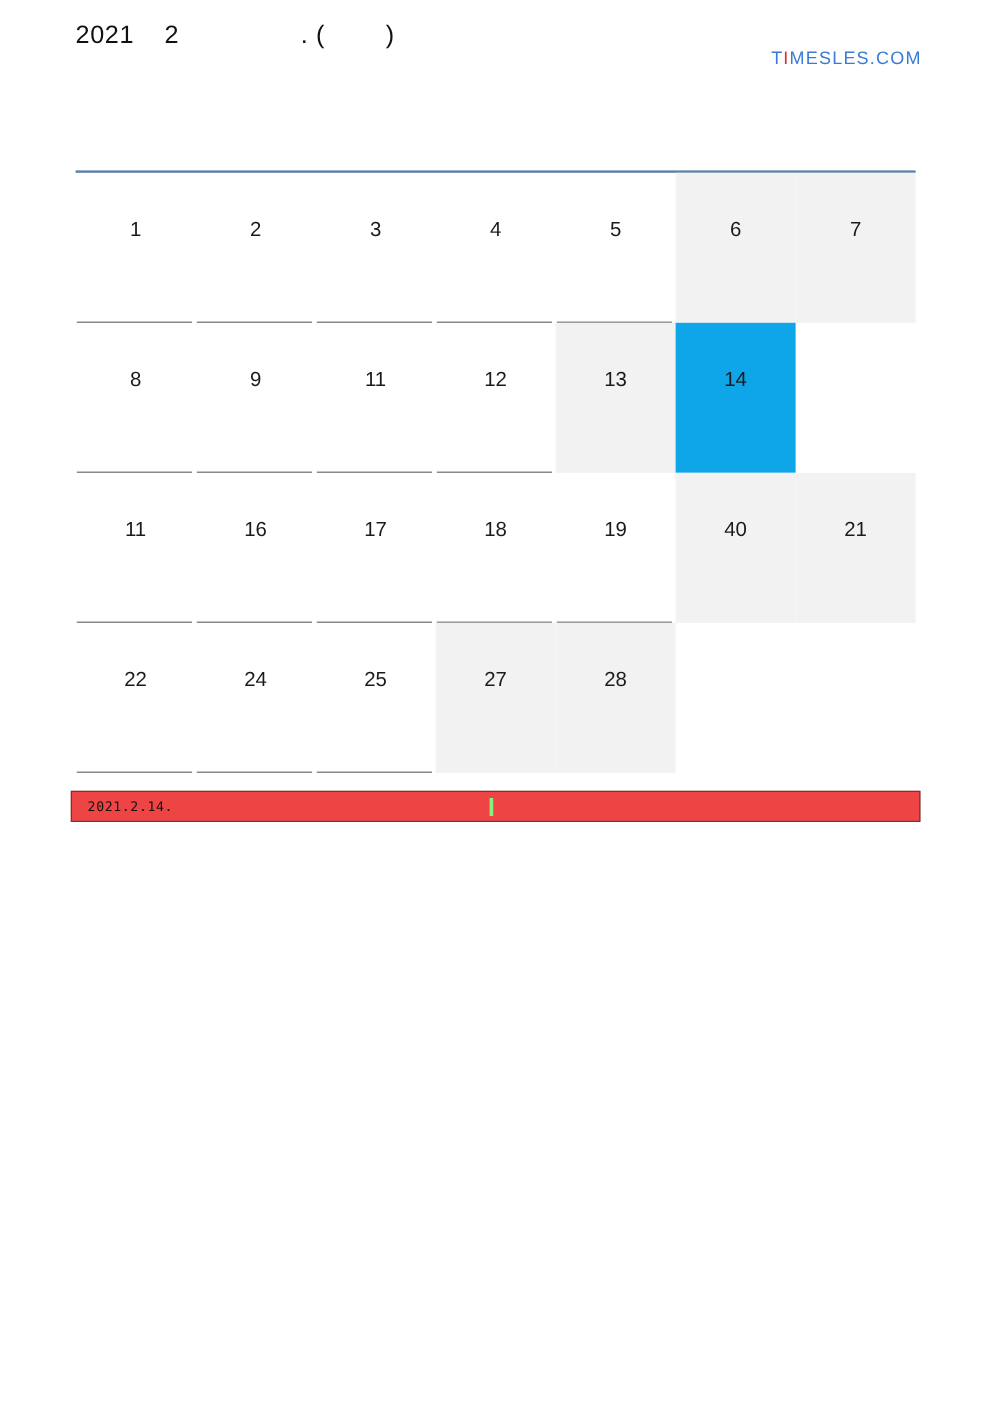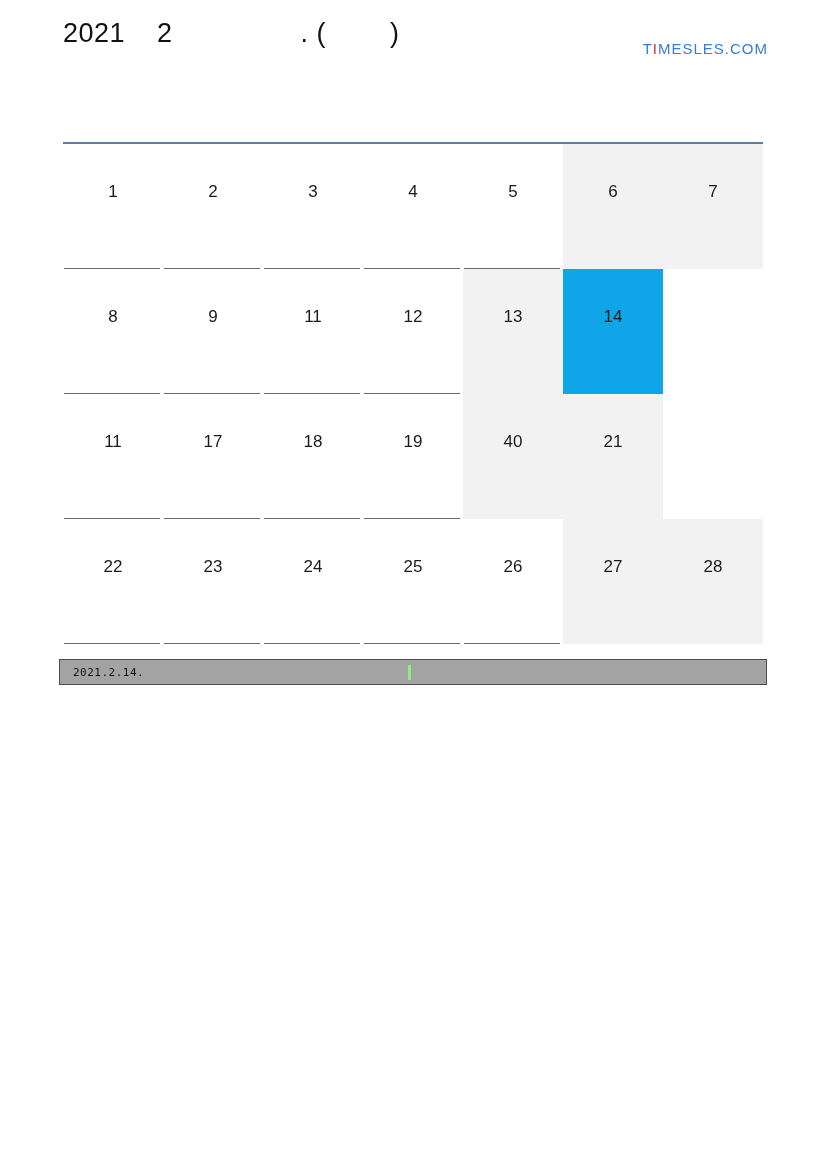--- a/index.html
+++ b/index.html
@@ -21,21 +21,21 @@
     position: absolute;
     top: 18px;
     left: 0;
     width: 827px;
     height: 34px;
   }
   .title {
     position: absolute;
     left: 63px;
     top: 0;
-    font-size: 27px;
+    font-size: 21px;
     letter-spacing: 0.5px;
     color: #111111;
     white-space: pre;
   }
   .brand {
     position: absolute;
     right: 59px;
     top: 5px;
     font-size: 15px;
     letter-spacing: 1px;
@@ -100,21 +100,21 @@
   }
 
   
   .note-field {
     position: absolute;
     left: 59px;
     top: 659px;
     width: 708px;
     height: 26px;
     border: 1px solid #4a4a4a;
-    background: #a3a3a3;
+    background: #ef4444;
     box-sizing: border-box;
   }
   .note-text {
     position: absolute;
     left: 13px;
     top: 6px;
     font-family: "DejaVu Sans Mono", monospace;
     font-size: 11px;
     letter-spacing: 0.5px;
     color: #111111;
@@ -196,20 +196,24 @@
       <div class="num">14</div>
       <div class="rule"></div>
     </div>
   </div>
   <div class="week">
     <div class="day">
       <div class="num">11</div>
       <div class="rule"></div>
     </div>
     <div class="day">
+      <div class="num">16</div>
+      <div class="rule"></div>
+    </div>
+    <div class="day">
       <div class="num">17</div>
       <div class="rule"></div>
     </div>
     <div class="day">
       <div class="num">18</div>
       <div class="rule"></div>
     </div>
     <div class="day">
       <div class="num">19</div>
       <div class="rule"></div>
@@ -222,33 +226,25 @@
       <div class="num">21</div>
       <div class="rule"></div>
     </div>
   </div>
   <div class="week">
     <div class="day">
       <div class="num">22</div>
       <div class="rule"></div>
     </div>
     <div class="day">
-      <div class="num">23</div>
-      <div class="rule"></div>
-    </div>
-    <div class="day">
       <div class="num">24</div>
       <div class="rule"></div>
     </div>
     <div class="day">
       <div class="num">25</div>
-      <div class="rule"></div>
-    </div>
-    <div class="day">
-      <div class="num">26</div>
       <div class="rule"></div>
     </div>
     <div class="day weekend">
       <div class="num">27</div>
       <div class="rule"></div>
     </div>
     <div class="day weekend">
       <div class="num">28</div>
       <div class="rule"></div>
     </div>

